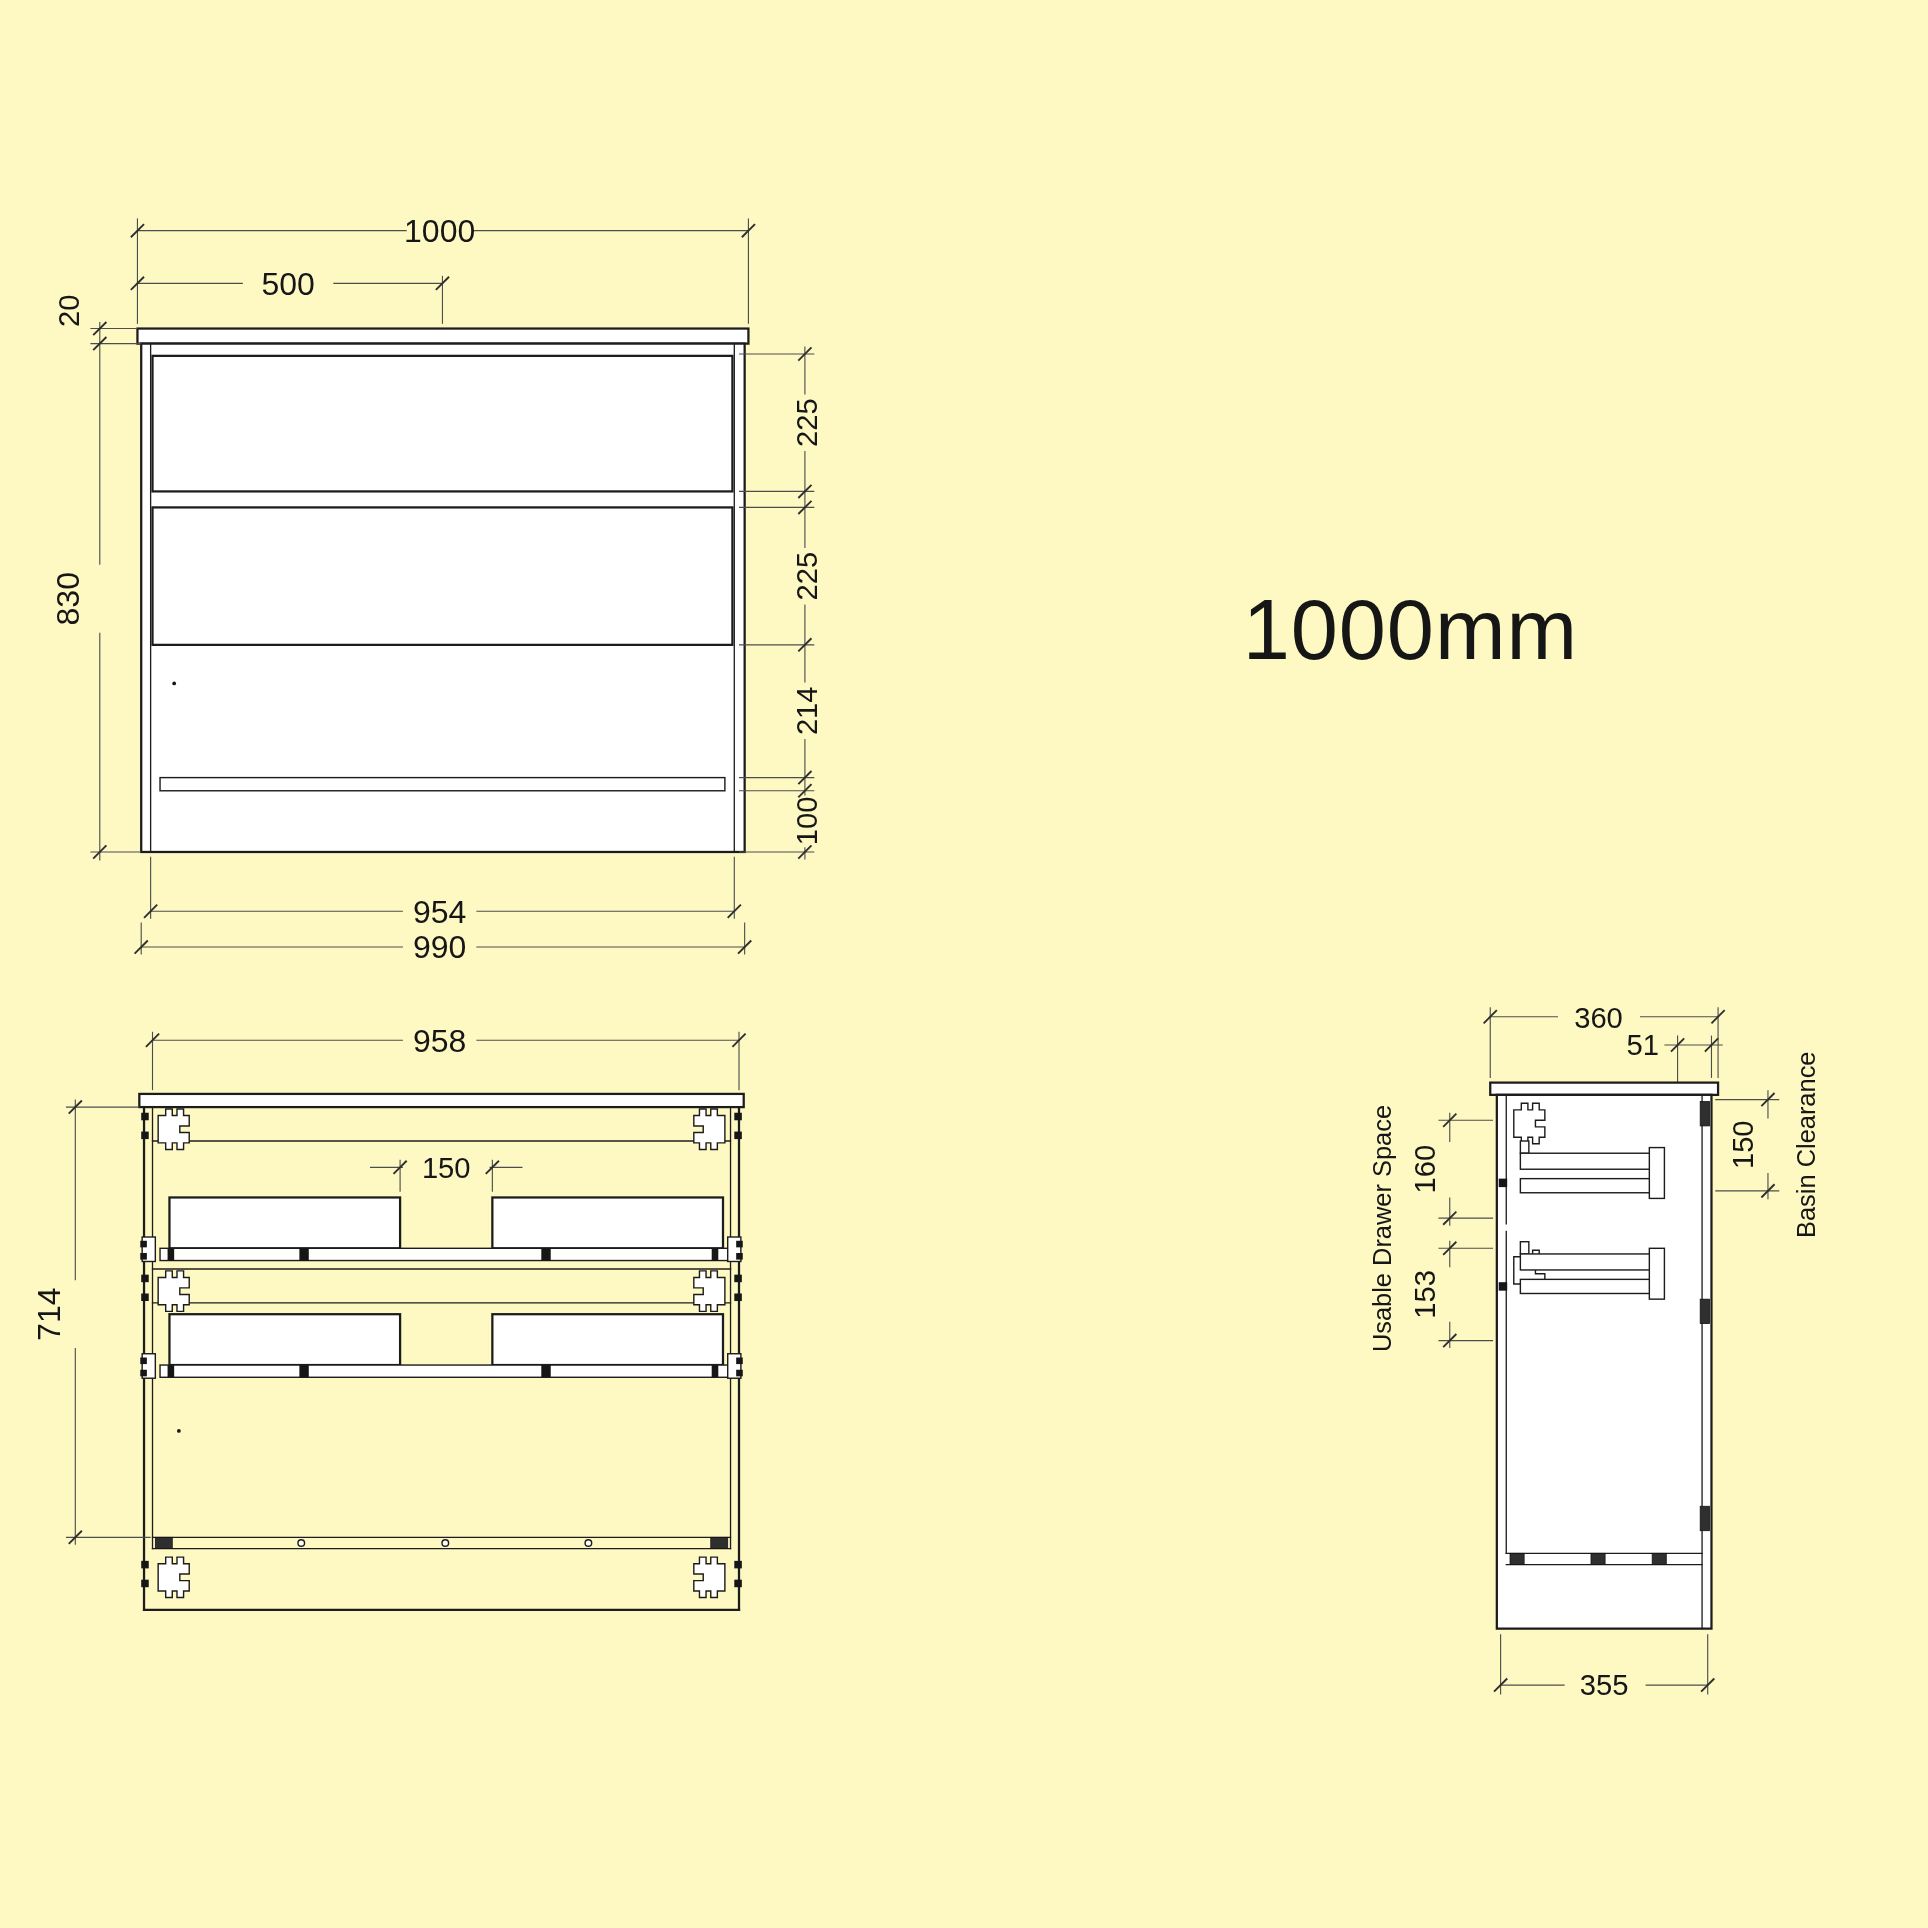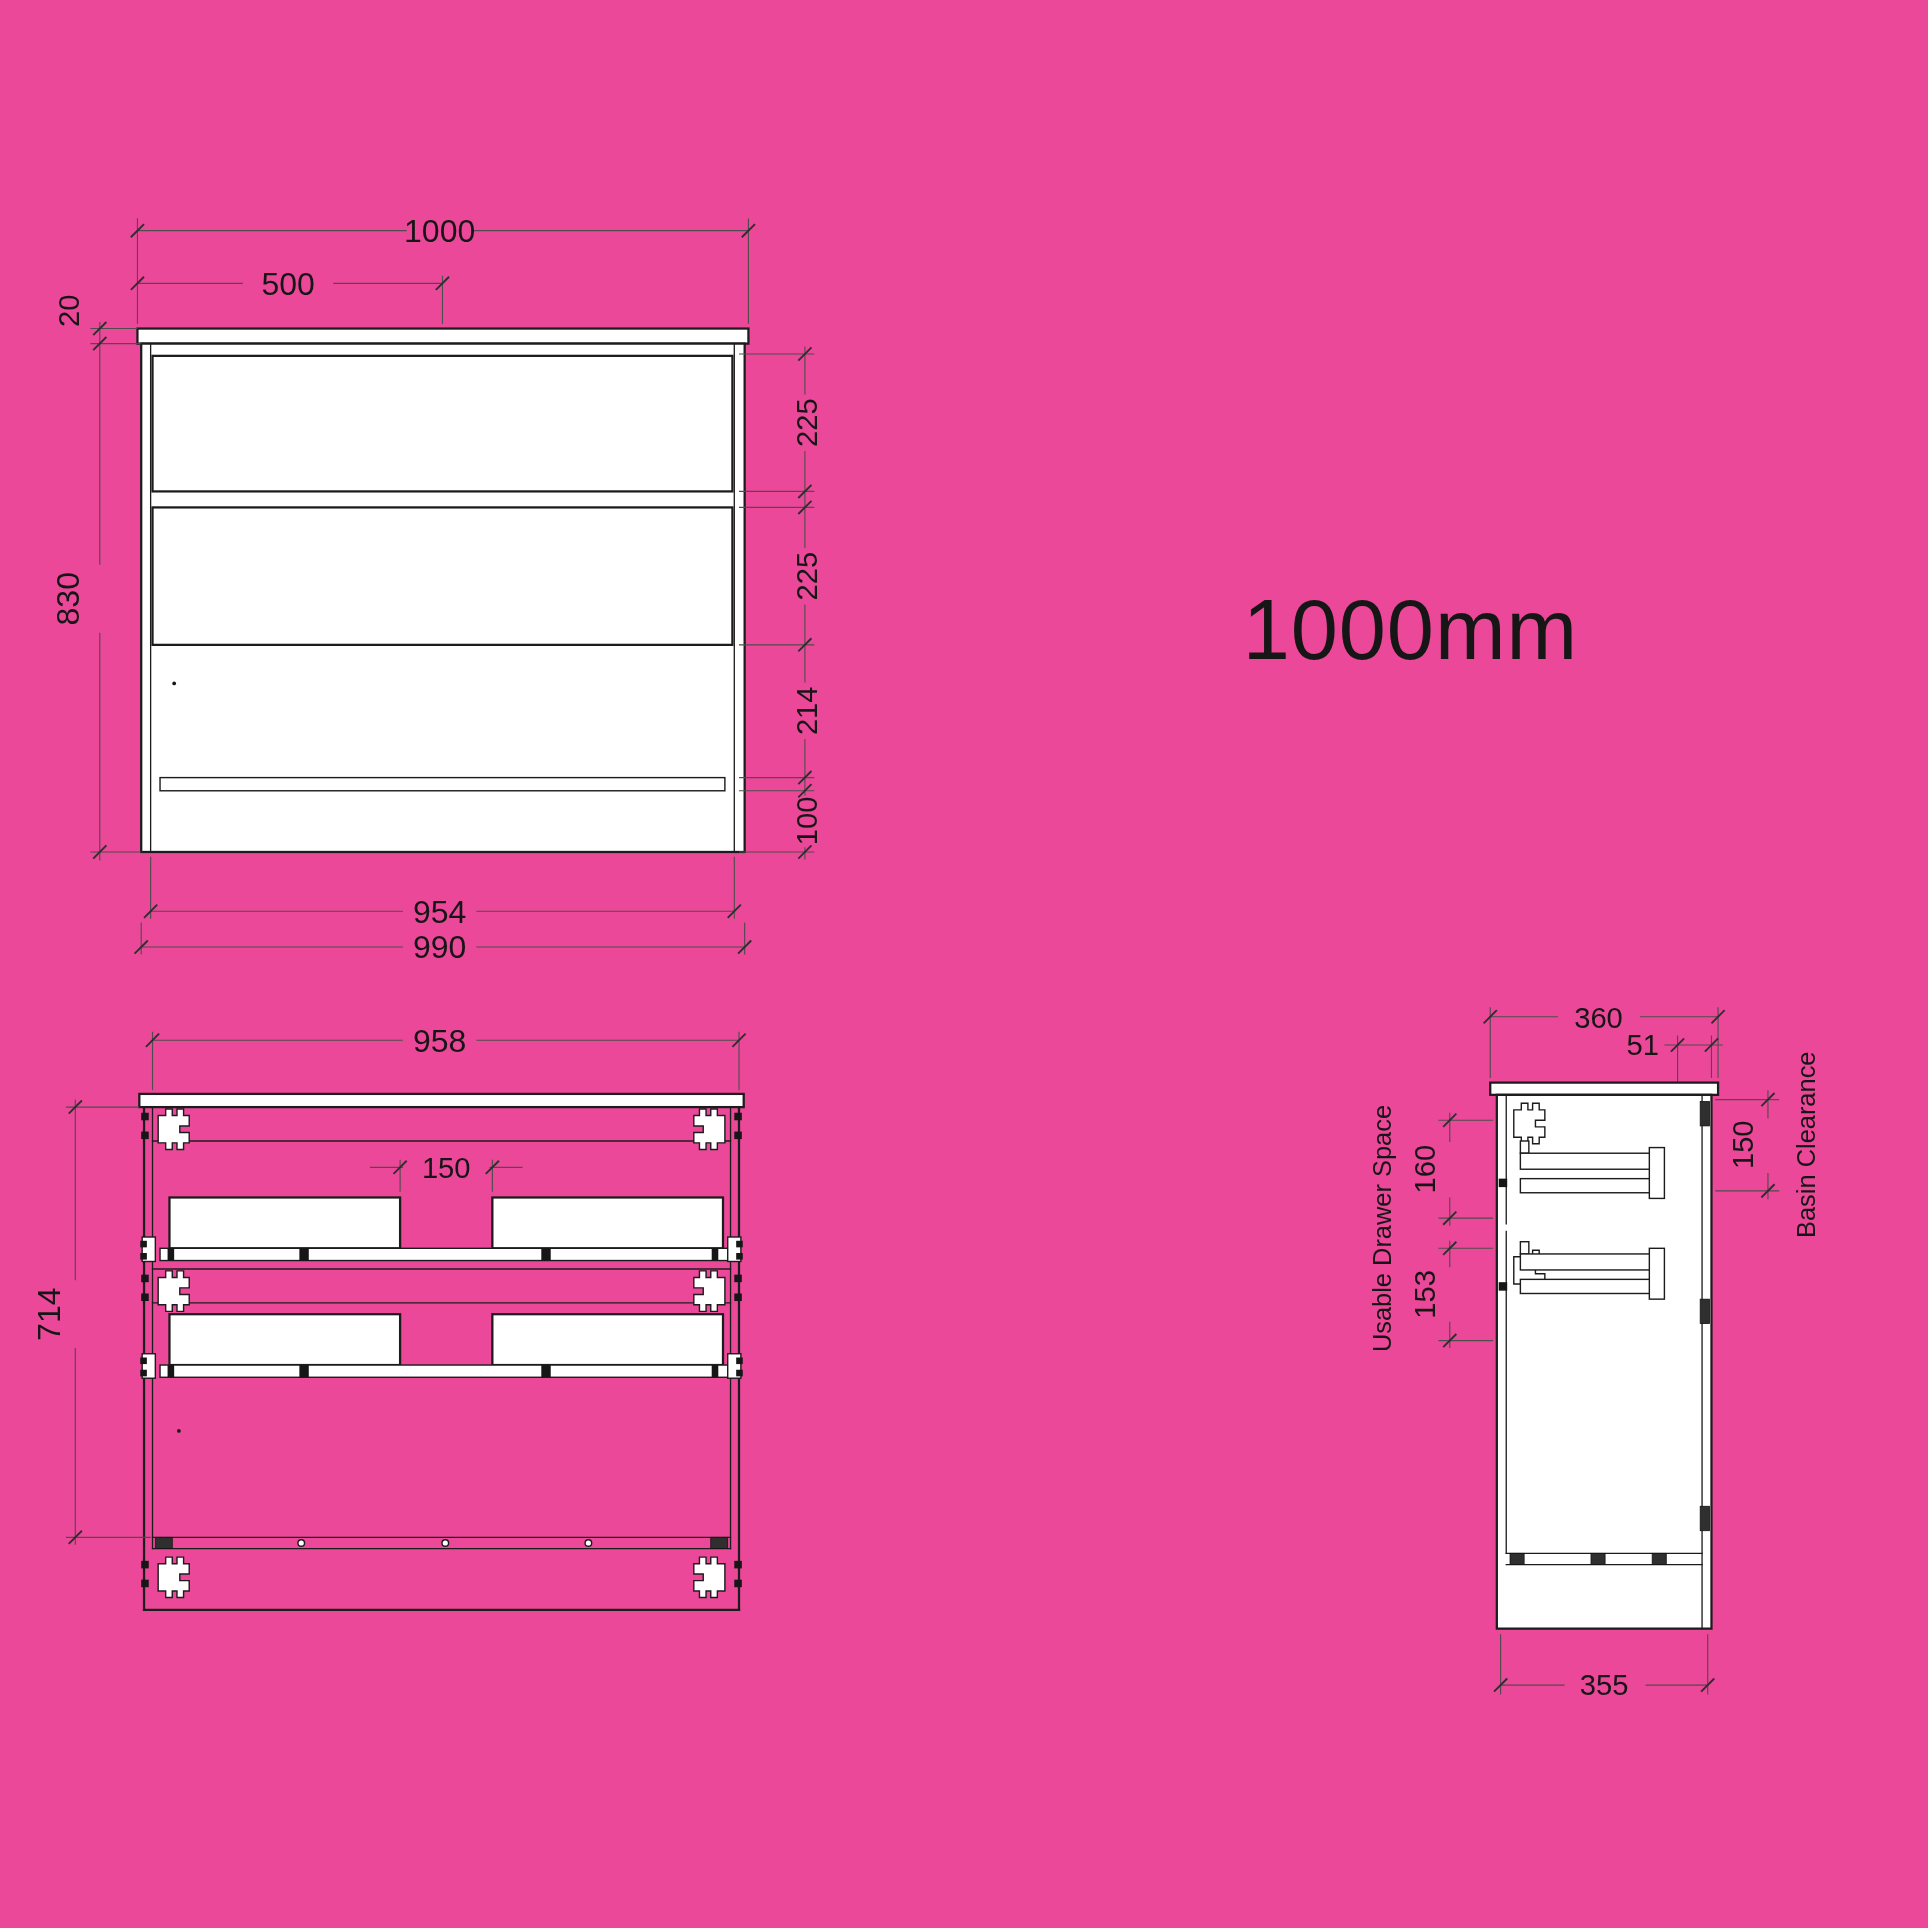--- a/index.html
+++ b/index.html
@@ -1,16 +1,16 @@
 <!DOCTYPE html>
 <html style="font-size:15px"><head>
 <meta charset="utf-8">
 <style>
   html,body { margin:0; padding:0; background:#ffffff; }
-  .canvas { position:relative; width:1928px; height:1928px; background:#ec4899; overflow:hidden; }
+  .canvas { position:relative; width:1928px; height:1928px; background:#fef9c3; overflow:hidden; }
   svg text { font-family:"Liberation Sans", sans-serif; fill:#161616; }
   .ln   { stroke:#1c1c1c; stroke-width:2.4; fill:none; stroke-linecap:square; }
   .ln2  { stroke:#1c1c1c; stroke-width:1.4; fill:none; stroke-linecap:square; }
   .fw   { fill:#ffffff; stroke:#1c1c1c; stroke-width:2.4; }
   .fw2  { fill:#ffffff; stroke:#1c1c1c; stroke-width:1.5; }
   .dim  { stroke:#4d4d4d; stroke-width:1.2; fill:none; }
   .tick { stroke:#2e2e2e; stroke-width:2; }
   .blk  { fill:#161616; stroke:none; }
   .hatch{ fill:#2f2f2f; stroke:#111; stroke-width:0.8; }
   .dt   { font-size:34px; text-anchor:middle; }

